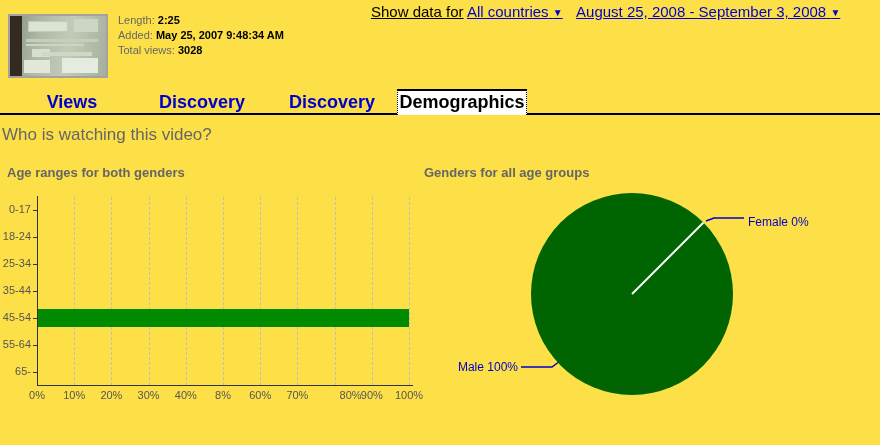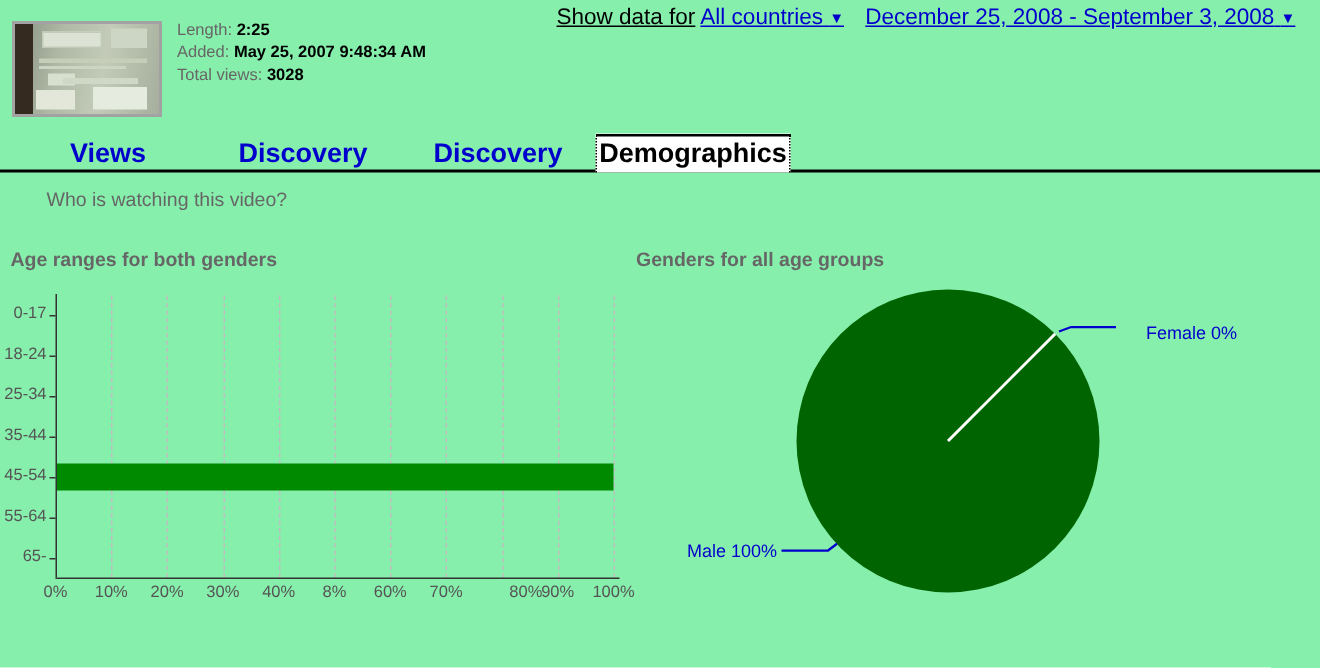--- a/index.html
+++ b/index.html
@@ -1,18 +1,18 @@
 <!DOCTYPE html>
 <html><head>
 <meta charset="utf-8">
 <style>
   * { margin:0; padding:0; box-sizing:border-box; }
   html,body { background:#fff; }
   body { font-family:"Liberation Sans","DejaVu Sans",sans-serif; }
-  #page { position:relative; width:880px; height:445px; background:#86efac; overflow:hidden; }
+  #page { position:relative; width:880px; height:445px; background:#fde047; overflow:hidden; }
 
   
   #thumb {
     position:absolute; left:8px; top:14px; width:100px; height:64px;
     border:2px solid #a2a2a2; background:linear-gradient(100deg,#87907f,#aeb8a5 30%,#c3cbb8 60%,#a6af9d);
   }
   .tdetail { position:absolute; }
   #video-details { position:absolute; left:118px; top:13px; font-size:11px; line-height:15px; }
   .detail-row .lbl { color:#666; }
   .detail-row .val { color:#000; font-weight:bold; }
@@ -24,38 +24,38 @@
 
   
   #tab-line { position:absolute; left:0; top:113px; width:880px; height:2px; background:#000; }
   #tab-row { position:absolute; left:7px; top:89px; height:26px; display:flex; z-index:2; }
   .tab { width:130px; height:25px; line-height:23px; text-align:center; font-size:18px; font-weight:bold; }
   .tab.inactive { color:#0000cc; cursor:pointer; padding-top:2px; }
   .tab.active {
     height:26px; background:#fff; color:#000;
     border-top:2px solid #000; border-left:1px dotted #000; border-right:1px dotted #000;
   }
-  #subtitle { position:absolute; left:2px; top:125px; font-size:13px; color:#666;margin-left:29px; }
+  #subtitle { position:absolute; left:2px; top:125px; font-size:17px; color:#666; }
 
   
   .chart-title { position:absolute; font-size:13px; font-weight:bold; color:#666; }
   #bar-title { left:7px; top:165px; }
   #pie-title { left:424px; top:165px; }
 
   #bar-chart { position:absolute; left:0; top:0; width:440px; height:445px; }
   .gridline { position:absolute; width:0; border-left:1px dashed #bfbfbf; }
   .x-tick-label { position:absolute; font-size:11px; color:#555; text-align:center; }
   .y-tick-label { position:absolute; font-size:11px; color:#555; text-align:right; }
   .y-tick { position:absolute; background:#333; }
   .axis { position:absolute; background:#333; }
   .bar { position:absolute; background:#008a00; }
 
   #pie-svg { position:absolute; left:440px; top:175px; width:320px; height:245px; }
   .pie-label { position:absolute; font-size:12px; color:#0000cc; white-space:nowrap; }
-  #pie-label-female { left:764px; top:215px; }
+  #pie-label-female { left:748px; top:215px; }
   #pie-label-male { left:438px; top:360px; width:80px; text-align:right; }
 </style>
 </head>
 <body>
 
 <div id="page">
 
   <div id="thumb">
     <div class="tdetail" style="left:0;top:0;bottom:0;width:12px;background:#342a20;"></div>
     <div class="tdetail" style="left:18px;top:5px;width:40px;height:11px;background:#dde3d4;border:1px solid #c2cab8;"></div>
@@ -70,21 +70,21 @@
 
   <div id="video-details">
       <div class="detail-row"><span class="lbl">Length: </span><span class="val">2:25</span></div>
       <div class="detail-row"><span class="lbl">Added: </span><span class="val">May 25, 2007 9:48:34 AM</span></div>
       <div class="detail-row"><span class="lbl">Total views: </span><span class="val">3028</span></div>
     </div>
 
   <div id="show-data-row">
     <span class="lead">Show data for</span>
     <span class="filter-link"><span>All countries</span> <span class="arrow">▼</span></span>
-    <span class="filter-link"><span>December 25, 2008 - September 3, 2008</span> <span class="arrow">▼</span></span>
+    <span class="filter-link"><span>August 25, 2008 - September 3, 2008</span> <span class="arrow">▼</span></span>
   </div>
 
   <div id="tab-line"></div>
   <div id="tab-row">
       <div class="tab inactive">Views</div>
       <div class="tab inactive">Discovery</div>
       <div class="tab inactive">Discovery</div>
       <div class="tab active">Demographics</div>
     </div>
   <div id="subtitle">Who is watching this video?</div>

